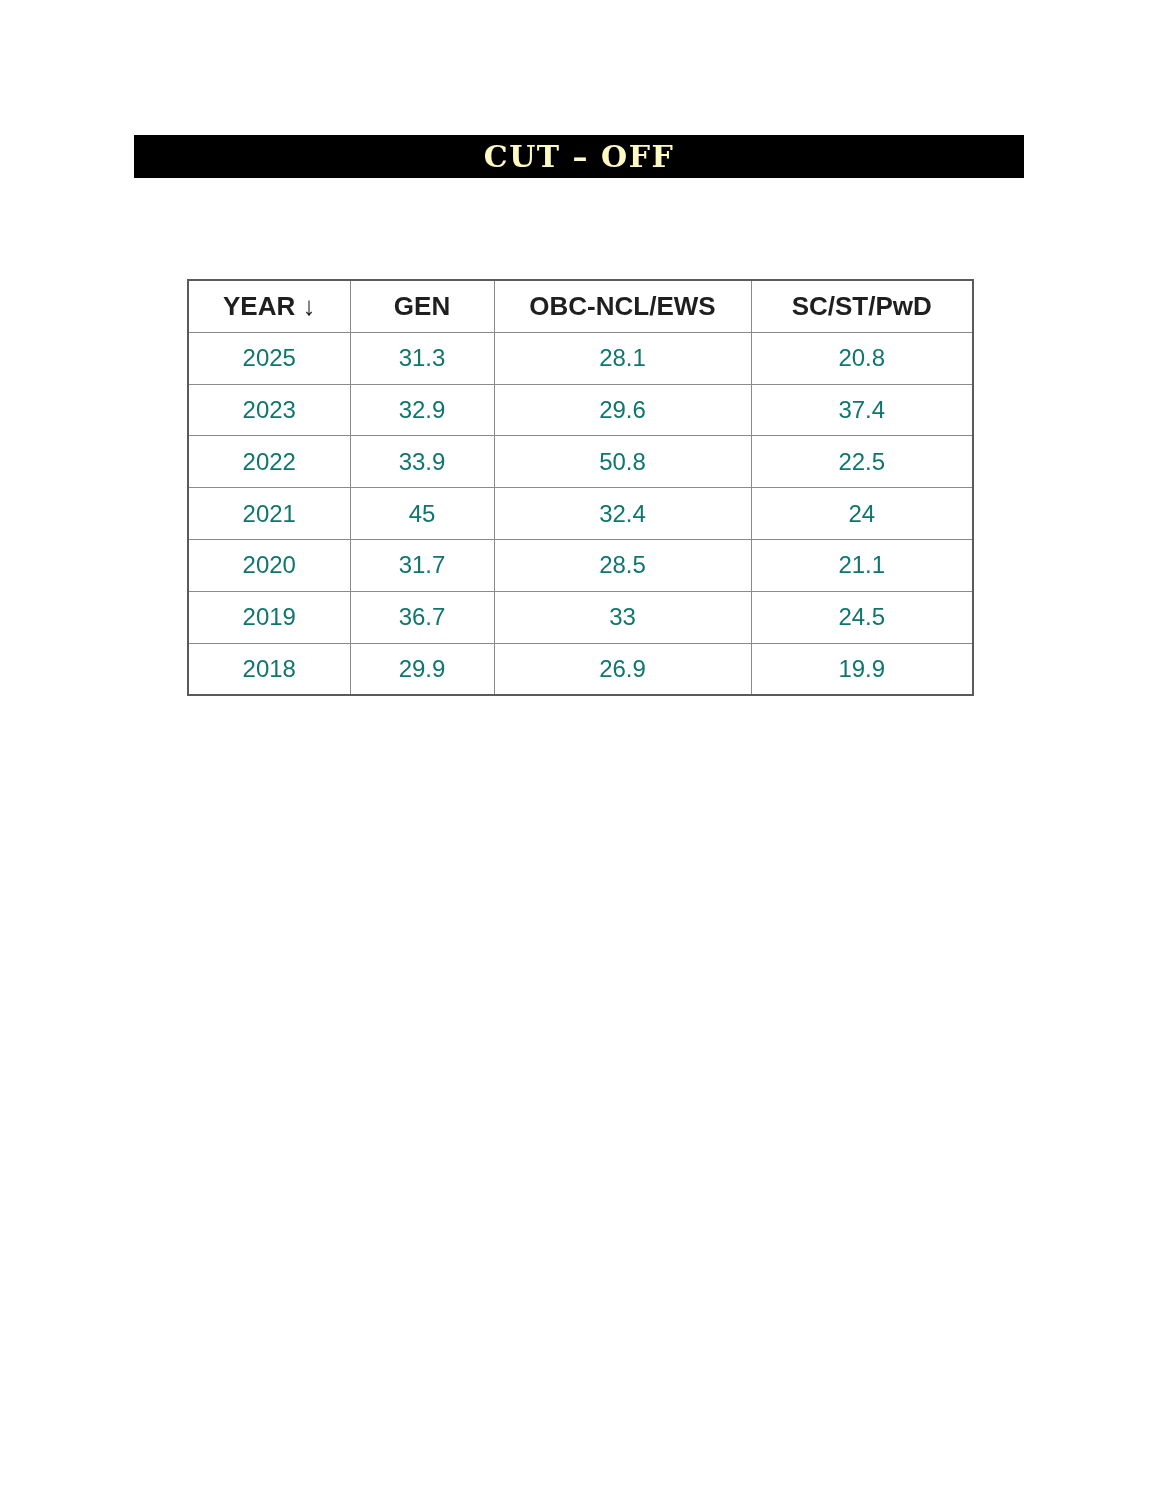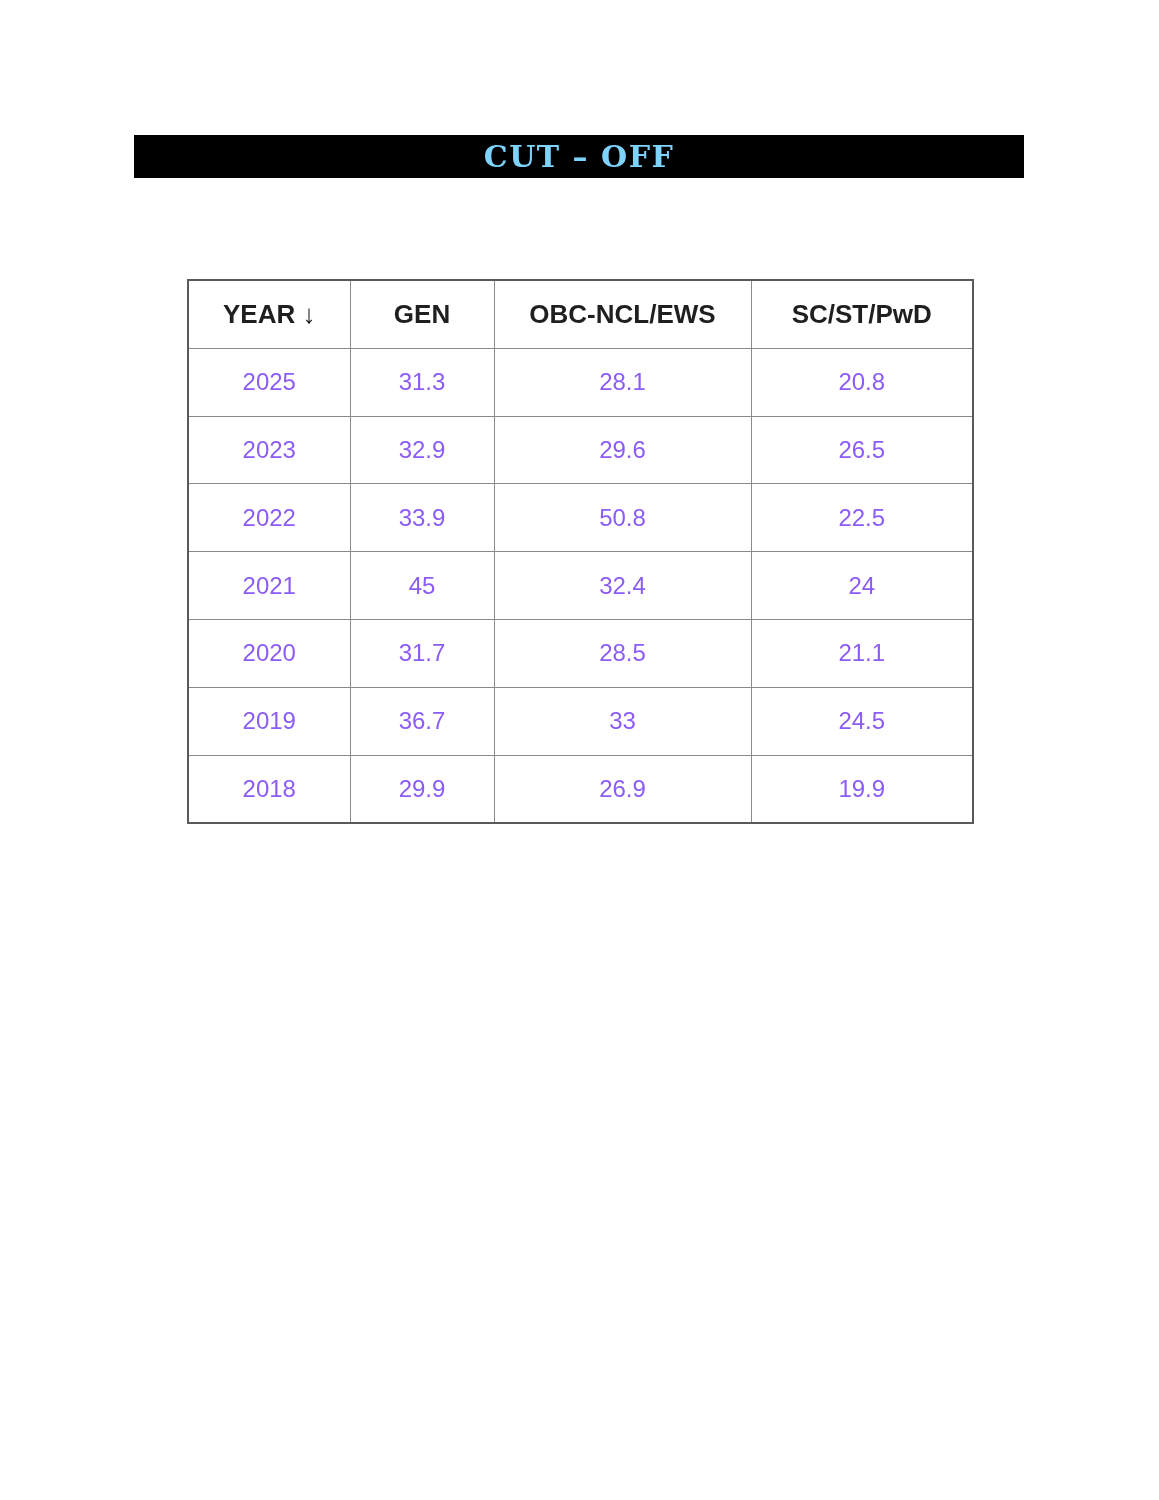--- a/index.html
+++ b/index.html
@@ -19,21 +19,21 @@
     top: 135px;
     width: 890px;
     height: 43px;
     background: #000000;
     display: flex;
     align-items: center;
     justify-content: center;
     box-sizing: border-box;
   }
   .banner-title {
-    color: #7dd3fc;
+    color: #fef9c3;
     font-family: "DejaVu Serif", "Liberation Serif", serif;
     font-weight: 700;
     font-size: 30px;
     letter-spacing: 1.5px;
     line-height: 1;
   }
   table.cutoff {
     position: absolute;
     left: 187px;
     top: 279px;
@@ -41,32 +41,32 @@
     border-collapse: collapse;
     table-layout: fixed;
     border: 2px solid #5a5a5a;
   }
   table.cutoff th,
   table.cutoff td {
     border: 1px solid #8a8a8a;
     text-align: center;
     vertical-align: middle;
     height: 42.8px;
-    padding: 12px;
+    padding: 4px;
     overflow: hidden;
   }
   table.cutoff th {
     font-size: 26px;
     font-weight: 700;
     color: #1f1f1f;
   }
   table.cutoff td {
     font-size: 24px;
     font-weight: 400;
-    color: #8b5cf6;
+    color: #0f766e;
   }
   col.c-year { width: 162px; }
   col.c-gen  { width: 144px; }
   col.c-obc  { width: 257px; }
   col.c-sc   { width: 222px; }
 </style>
 </head>
 <body>
 
 <div class="banner">
@@ -92,21 +92,21 @@
     <tr>
       <td>2025</td>
       <td>31.3</td>
       <td>28.1</td>
       <td>20.8</td>
     </tr>
     <tr>
       <td>2023</td>
       <td>32.9</td>
       <td>29.6</td>
-      <td>26.5</td>
+      <td>37.4</td>
     </tr>
     <tr>
       <td>2022</td>
       <td>33.9</td>
       <td>50.8</td>
       <td>22.5</td>
     </tr>
     <tr>
       <td>2021</td>
       <td>45</td>

